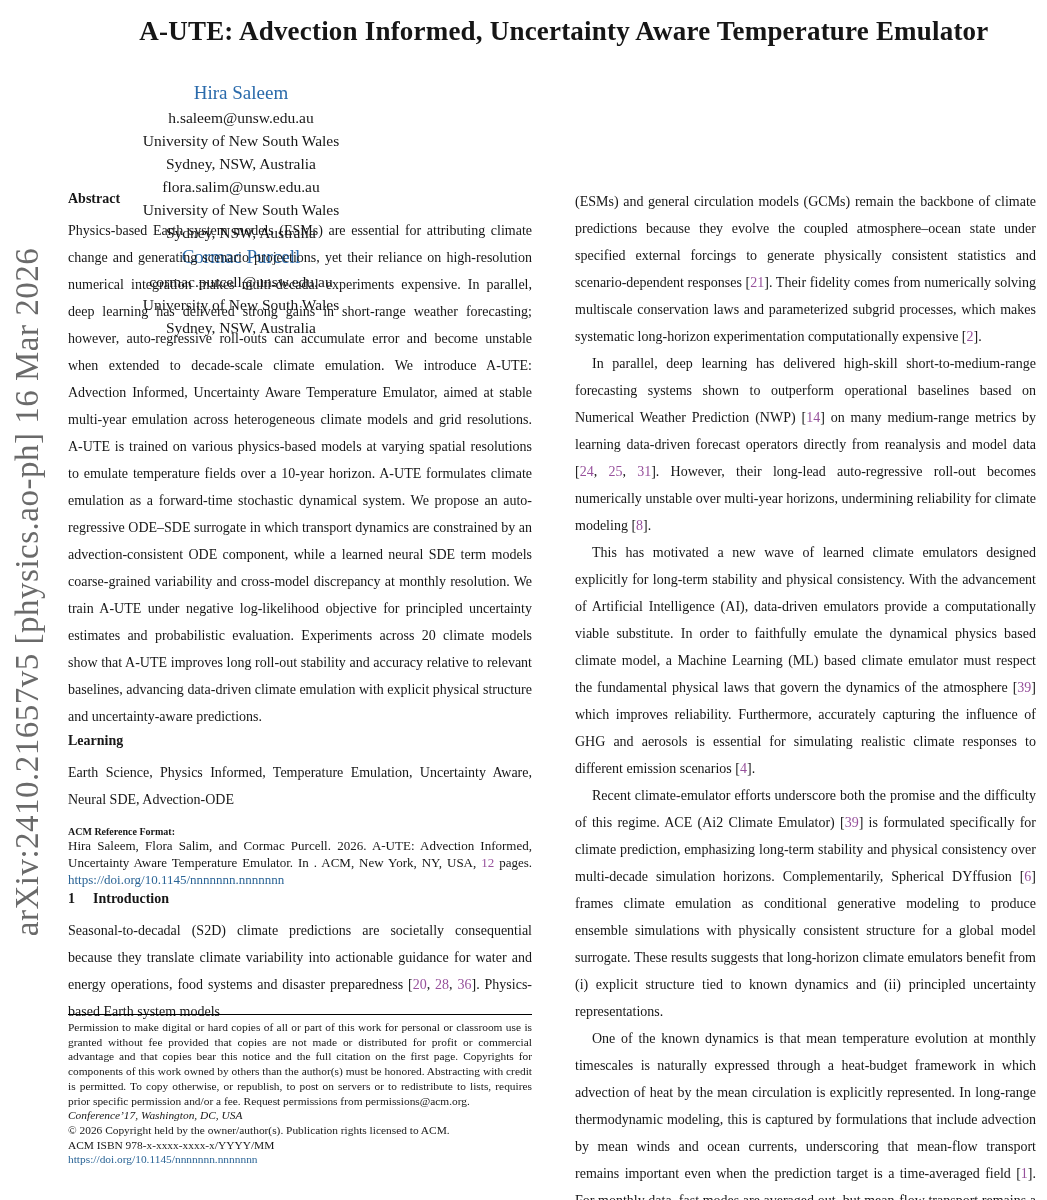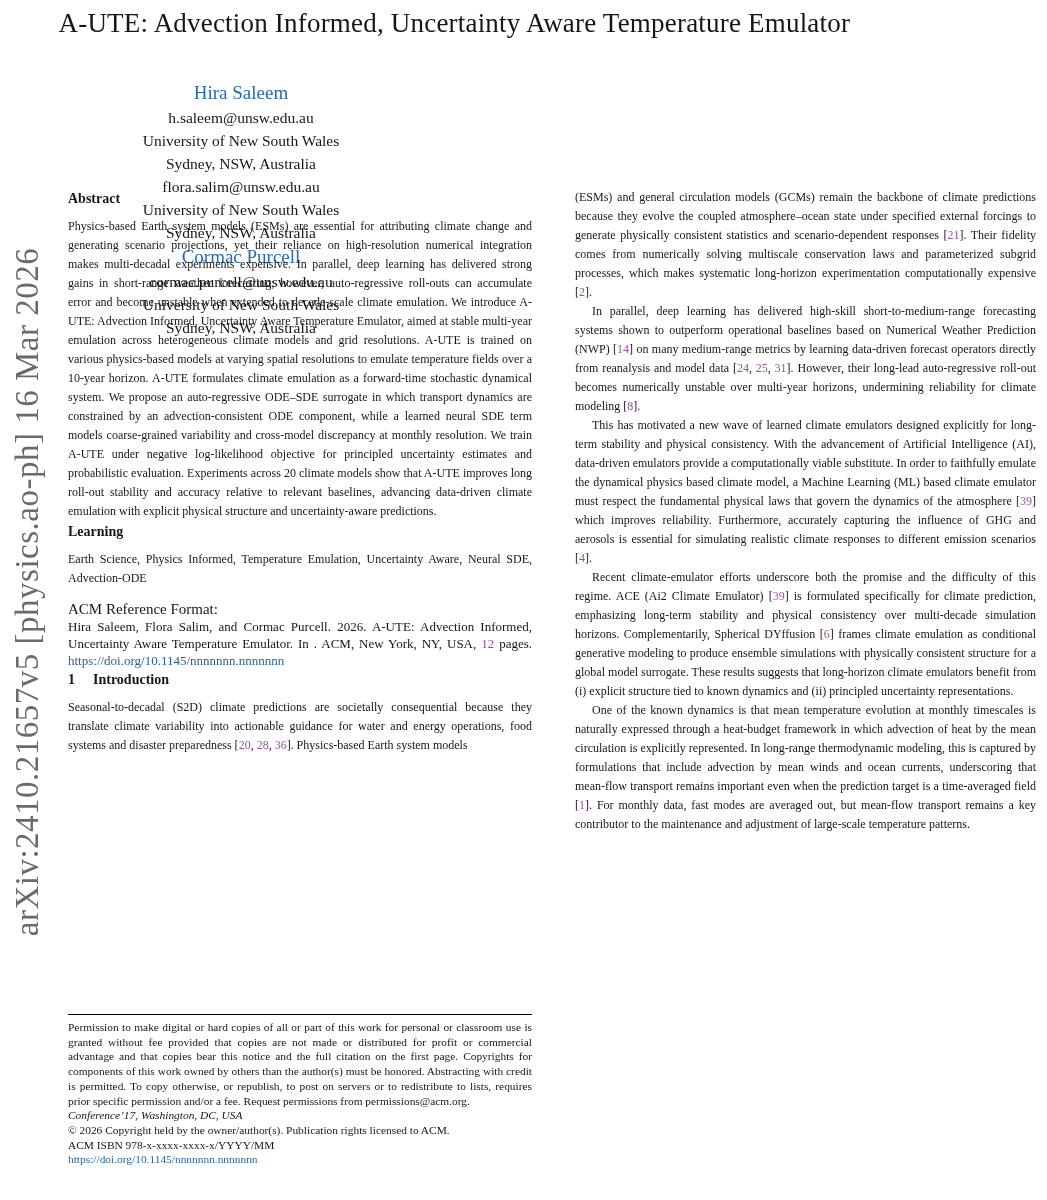--- a/index.html
+++ b/index.html
@@ -16,42 +16,42 @@
     font-family:"Liberation Serif","DejaVu Serif",serif;
     color:var(--ink);
   }
   .watermark{
     position:absolute;left:27px;top:592px;
     transform:translate(-50%,-50%) rotate(-90deg);
     white-space:nowrap;font-size:33px;letter-spacing:.5px;
     color:var(--watermark);
   }
   .title{
-    position:absolute;top:6px;left:50%;transform:translateX(-50%);
-    width:930px;text-align:left;
-    font-size:27px;font-weight:normal;line-height:35px;
+    position:absolute;top:14px;left:50%;transform:translateX(-50%);
+    width:930px;text-align:right;
+    font-size:27px;font-weight:bold;line-height:35px;
     letter-spacing:.2px;
   }
   .authors{
     position:absolute;top:80px;left:85px;width:930px;
     display:flex;justify-content:flex-end;flex-direction:column;
   }
   .author{width:312px;text-align:center;}
   .author .name{color:var(--author);font-size:19px;line-height:26px;}
   .author .line{font-size:15.5px;line-height:23px;}
   .col{position:absolute;top:188px;text-align:justify;}
   .col-left{left:68px;width:464px;}
   .col-right{left:575px;width:461px;}
-  .col p{font-size:12px;line-height:19px;text-align:justify;}
+  .col p{font-size:14px;line-height:27px;text-align:justify;}
   .col p.indent{text-indent:17px;}
   .col p + p{margin-top:0;}
   h2.sec{font-size:14px;font-weight:bold;line-height:22px;margin:0 0 7px 0;text-align:left;}
   h2.sec .num{margin-right:18px;}
   .gap-top{margin-top:15px;}
-  .acm-head{font-size:15px;font-weight:normal;margin-top:13px;margin-bottom:1px;text-align:left;}
+  .acm-head{font-size:10px;font-weight:bold;margin-top:13px;margin-bottom:1px;text-align:left;}
   .acm-ref{font-size:13px !important;line-height:16.8px !important;}
   .seg-cite{color:var(--cite);}
   .seg-link{color:var(--link);}
   .footnote{
     position:absolute;left:68px;top:1014px;width:464px;
   }
   .footnote .rule{border-top:1.2px solid #000;margin-bottom:5px;}
   .footnote p{font-size:11.4px;line-height:14.7px;text-align:justify;}
   .footnote .plainline{text-align:left;}
   .footnote .conf{font-style:italic;text-align:left;}

